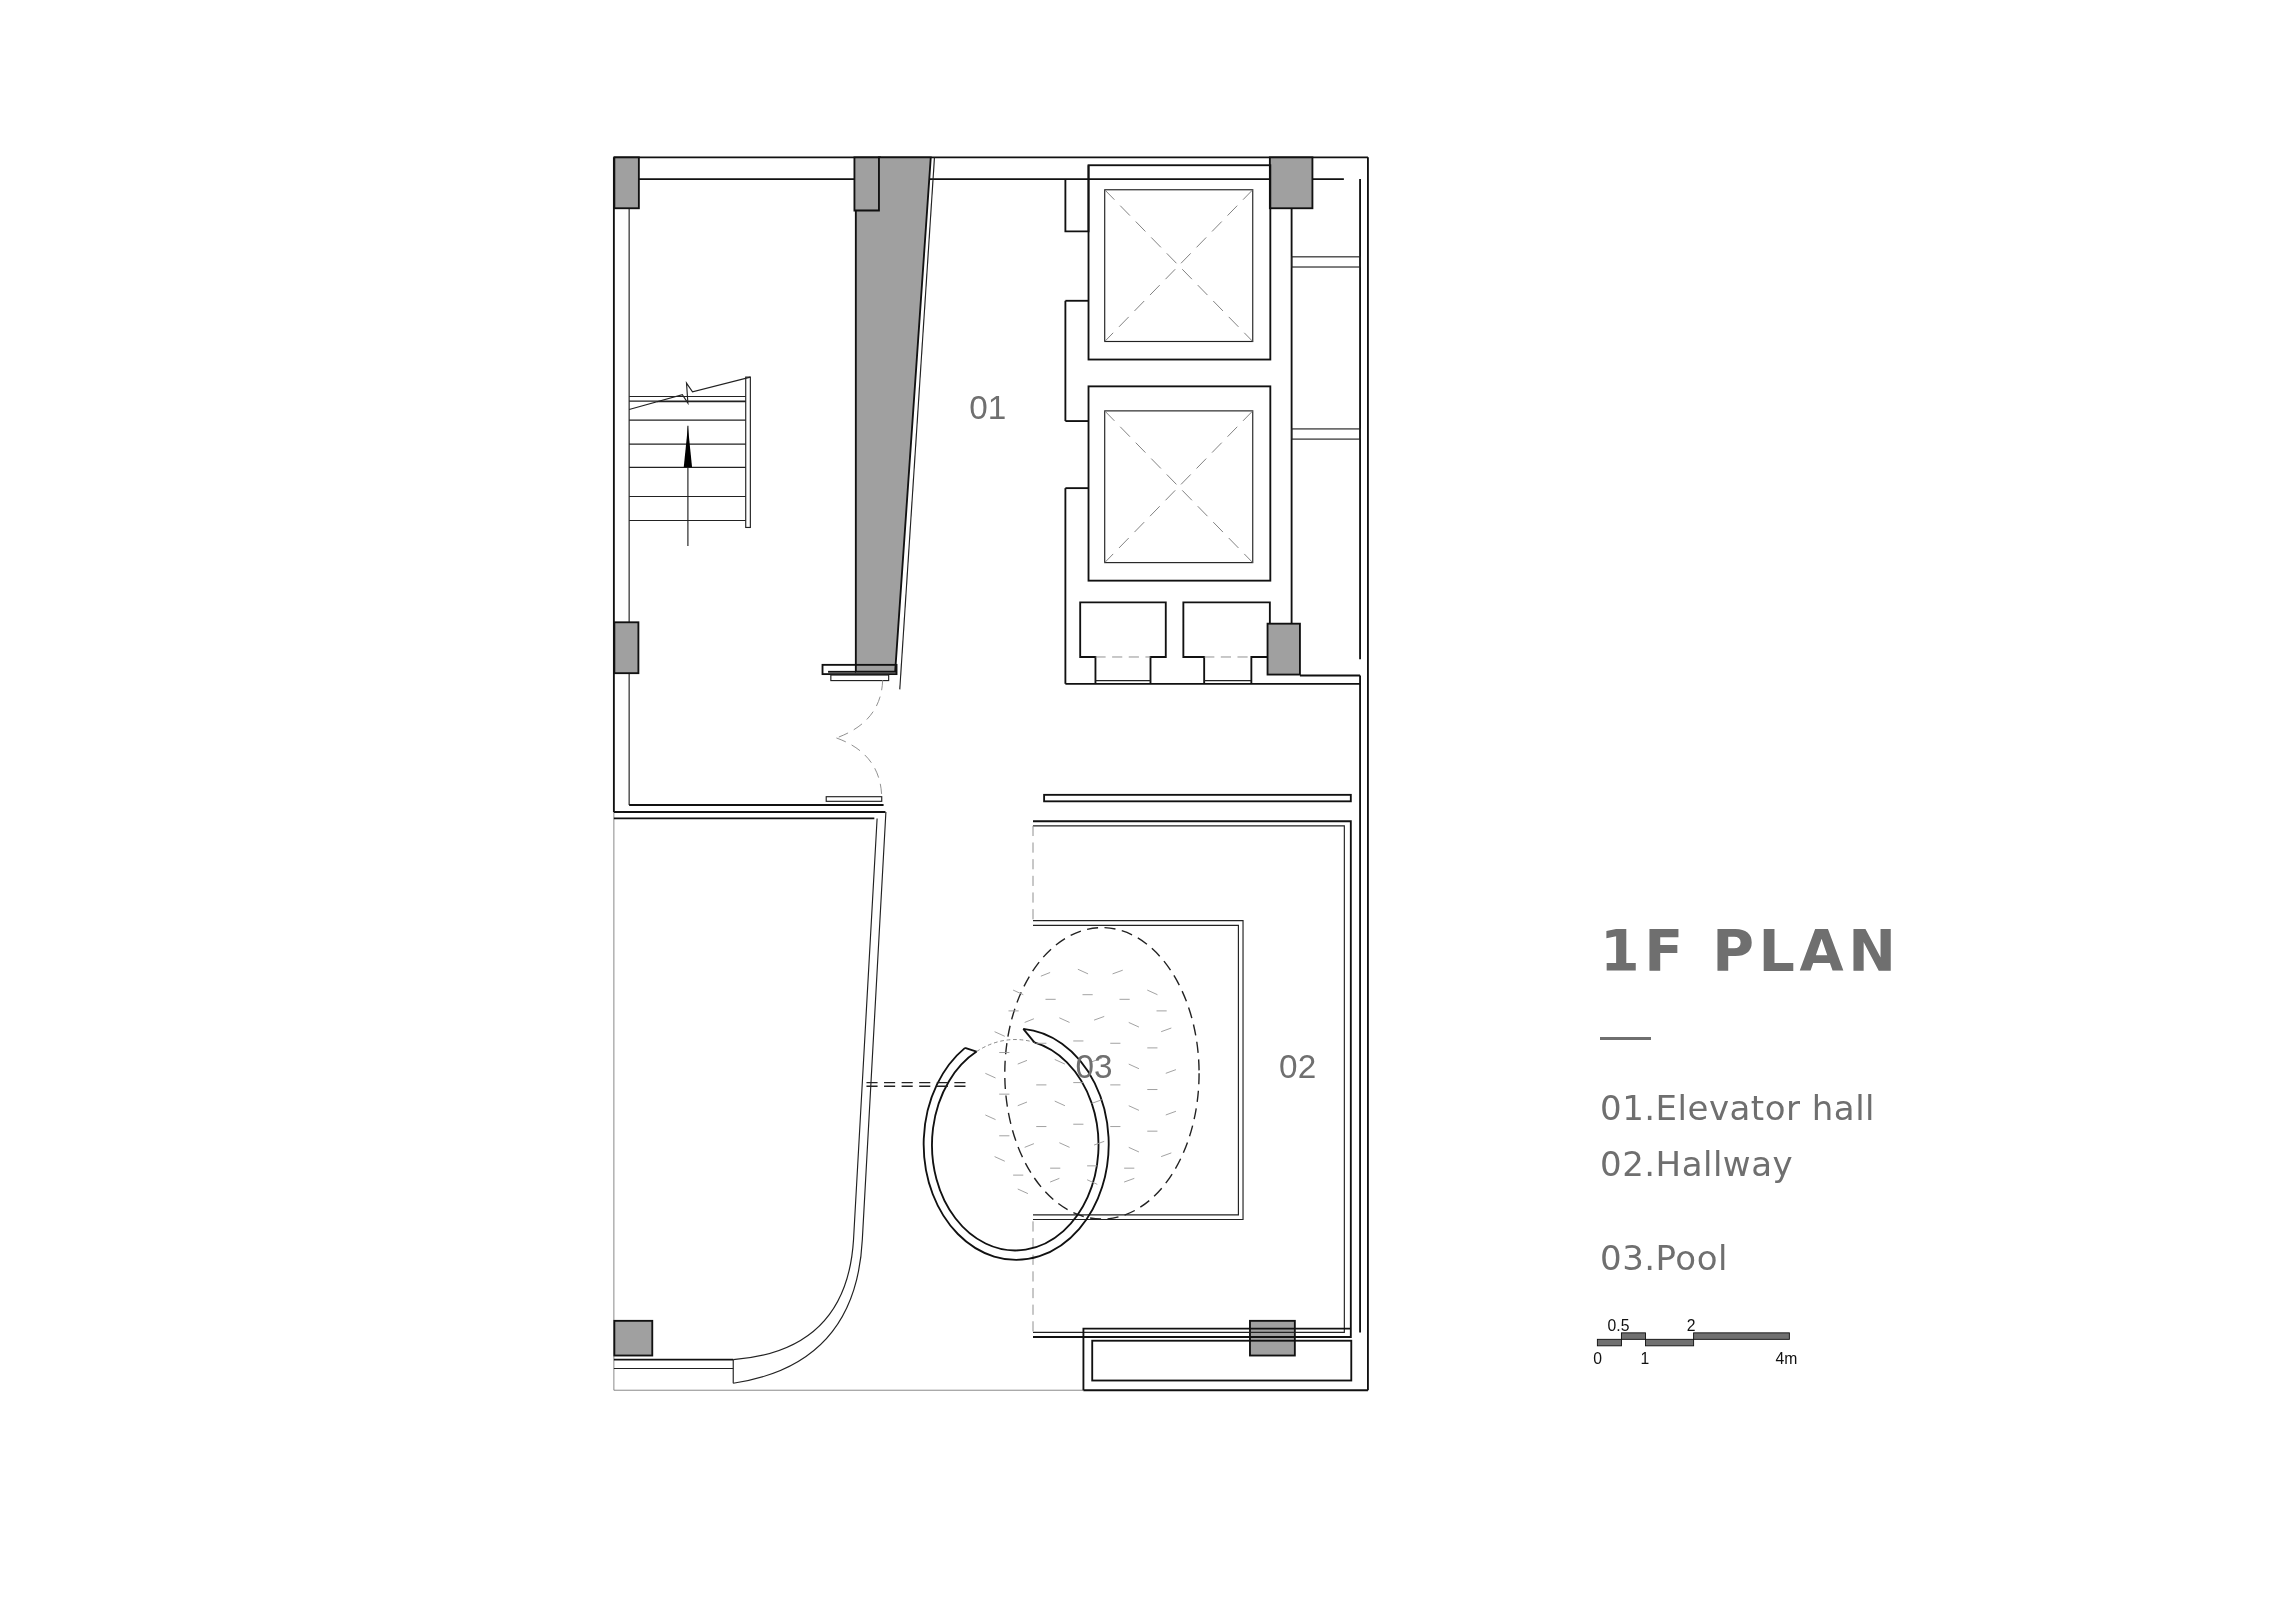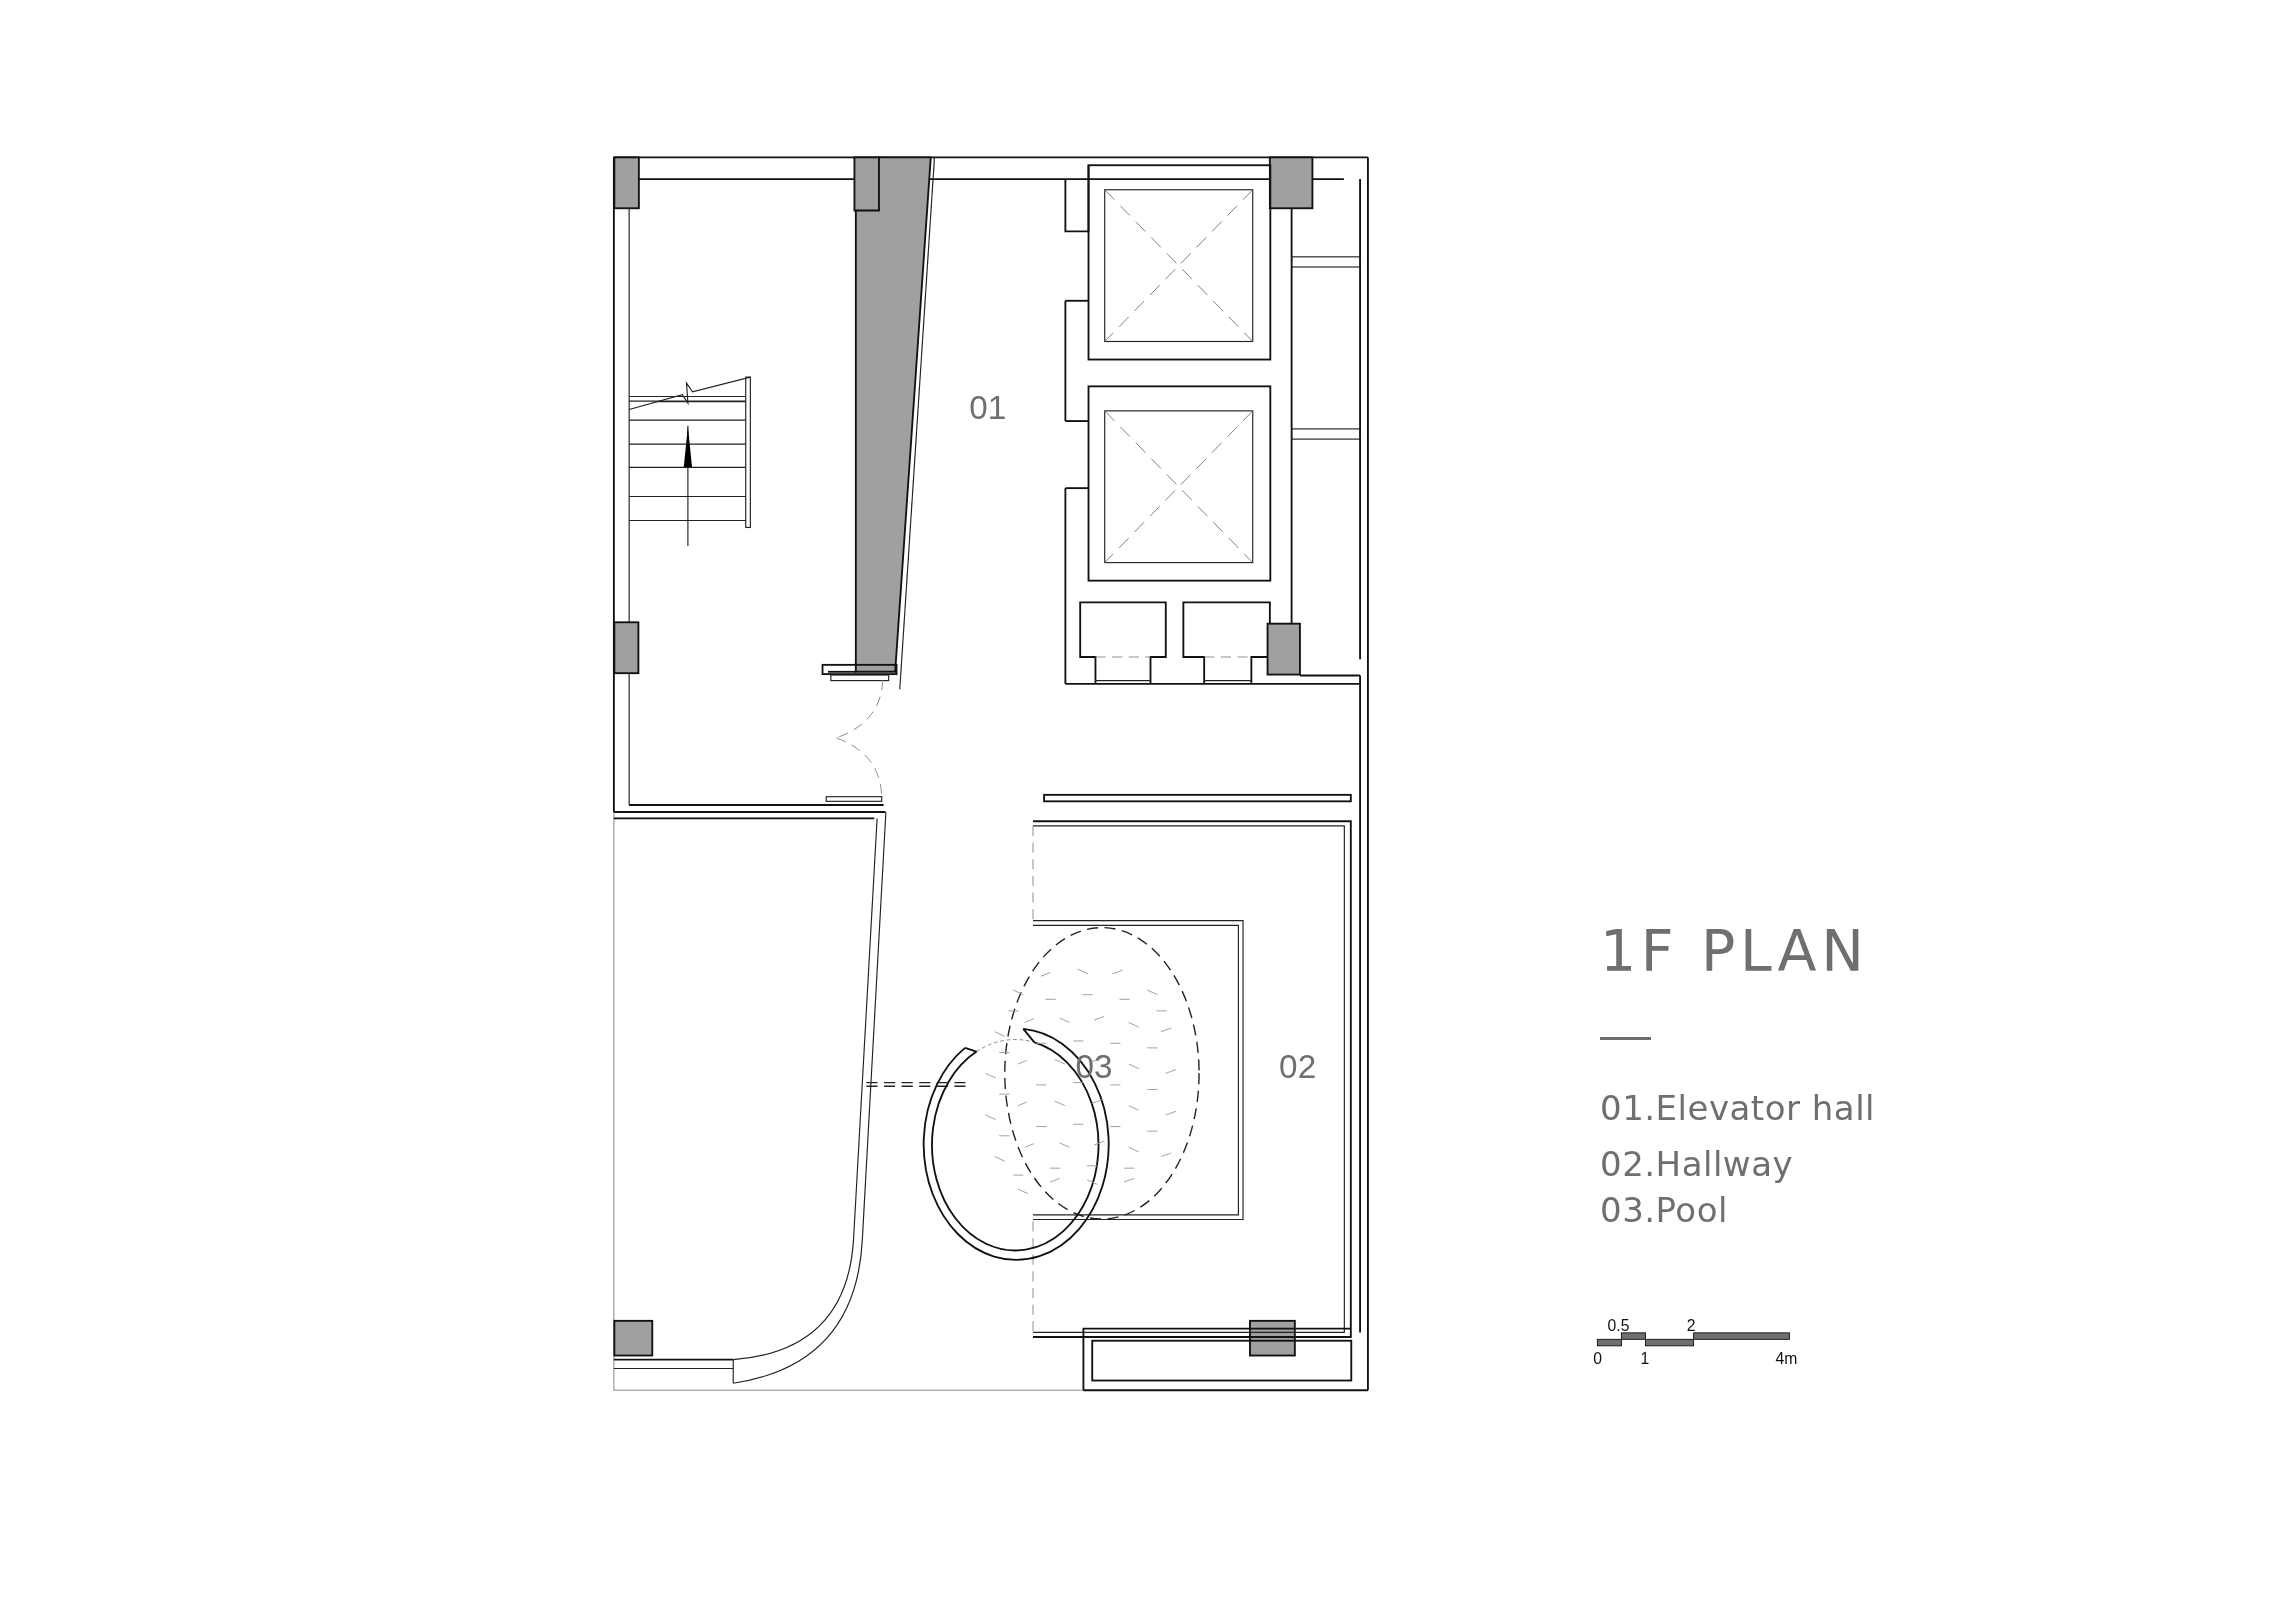--- a/index.html
+++ b/index.html
@@ -8,21 +8,21 @@
   .wall { fill: none; stroke: #111; stroke-width: 4; }
   .thin { fill: none; stroke: #222; stroke-width: 2.5; }
   .hair { fill: none; stroke: #555; stroke-width: 1.5; }
   .col  { fill: #a0a0a0; stroke: #111; stroke-width: 4; }
   .dash { fill: none; stroke: #888; stroke-width: 2; stroke-dasharray: 22 14; }
   .dashk { fill: none; stroke: #222; stroke-width: 3; stroke-dasharray: 24 14; }
   .xdash { fill: none; stroke: #777; stroke-width: 2; stroke-dasharray: 30 18; }
   .ripple { fill: none; stroke: #9a9a9a; stroke-width: 2; }
   .roomlbl { font-family: "Liberation Sans", sans-serif; font-size: 72px; fill: #6f6f6f; }
   .legend { position: absolute; left: 1600px; font-family: "DejaVu Sans", sans-serif; color: #6f6f6f; }
-  .legend-title { top: 918px; font-size: 57px; letter-spacing: 4.6px; font-weight: 400; }
+  .legend-title { top: 918px; font-size: 57px; letter-spacing: 4.6px; font-weight: 700; }
   .legend-rule { position: absolute; left: 1600px; top: 1037px; width: 51px; height: 3.2px; background: #6f6f6f; }
   .legend-item { font-size: 34px; letter-spacing: 0.5px; text-align: center; }
   .scale-lbl { font-family: "Liberation Sans", sans-serif; font-size: 34px; fill: #111; }
 </style>
 </head>
 <body>
 
 <svg id="plan" viewBox="0 0 4961 3508" xmlns="http://www.w3.org/2000/svg">
 
   <g>
@@ -190,14 +190,14 @@
     <text class="scale-lbl" x="3444" y="2948">0</text>
     <text class="scale-lbl" x="3546" y="2948">1</text>
     <text class="scale-lbl" x="3838" y="2948">4m</text>
   </g>
 </svg>
 
 <div class="legend legend-title">1F PLAN</div>
 <div class="legend-rule"></div>
 <div class="legend legend-item" style="top:1088px">01.Elevator hall</div>
 <div class="legend legend-item" style="top:1144px">02.Hallway</div>
-<div class="legend legend-item" style="top:1190px">03.Pool</div>
+<div class="legend legend-item" style="top:1238px">03.Pool</div>
 
 
 </body></html>

